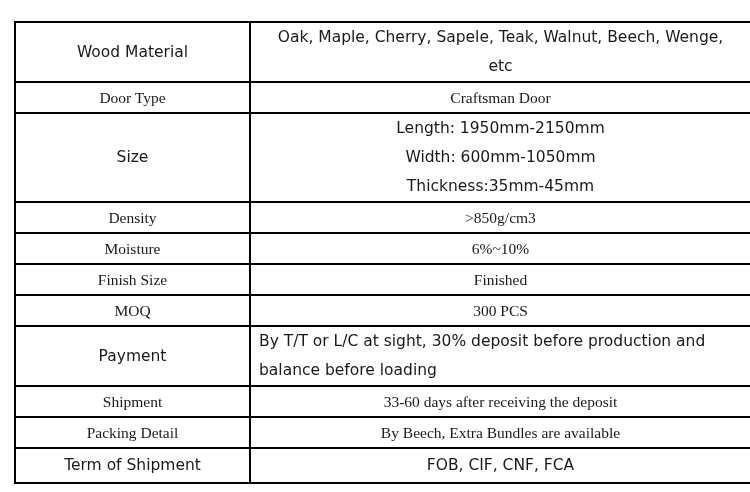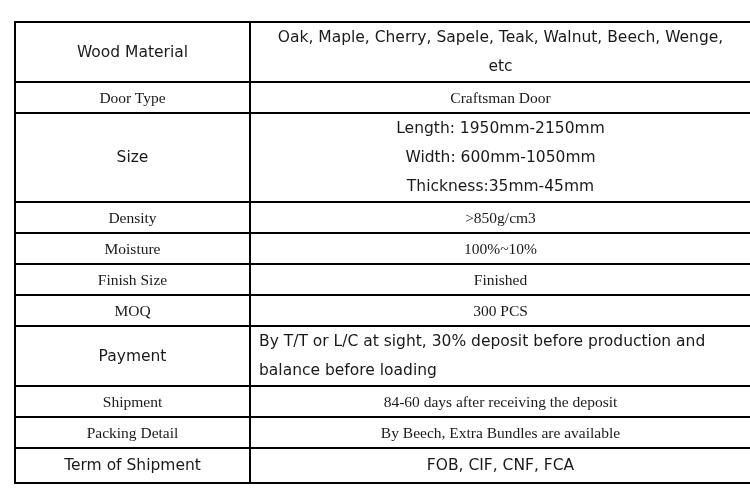--- a/index.html
+++ b/index.html
@@ -63,37 +63,37 @@
       <td class="value-cell">Length: 1950mm-2150mm
 Width: 600mm-1050mm
 Thickness:35mm-45mm</td>
     </tr>
     <tr class="h1line">
       <td class="label-cell">Density</td>
       <td class="value-cell">&gt;850g/cm3</td>
     </tr>
     <tr class="h1line">
       <td class="label-cell">Moisture</td>
-      <td class="value-cell">100%~10%</td>
+      <td class="value-cell">6%~10%</td>
     </tr>
     <tr class="h1line">
       <td class="label-cell">Finish Size</td>
       <td class="value-cell">Finished</td>
     </tr>
     <tr class="h1line">
       <td class="label-cell">MOQ</td>
       <td class="value-cell">300 PCS</td>
     </tr>
     <tr class="h2line left-value">
       <td class="label-cell">Payment</td>
       <td class="value-cell">By T/T or L/C at sight, 30% deposit before production and balance before loading</td>
     </tr>
     <tr class="h1line">
       <td class="label-cell">Shipment</td>
-      <td class="value-cell">84-60 days after receiving the deposit</td>
+      <td class="value-cell">33-60 days after receiving the deposit</td>
     </tr>
     <tr class="h1line">
       <td class="label-cell">Packing Detail</td>
       <td class="value-cell">By Beech, Extra Bundles are available</td>
     </tr>
     <tr class="hlast">
       <td class="label-cell">Term of Shipment</td>
       <td class="value-cell">FOB, CIF, CNF, FCA</td>
     </tr>
   </tbody>

